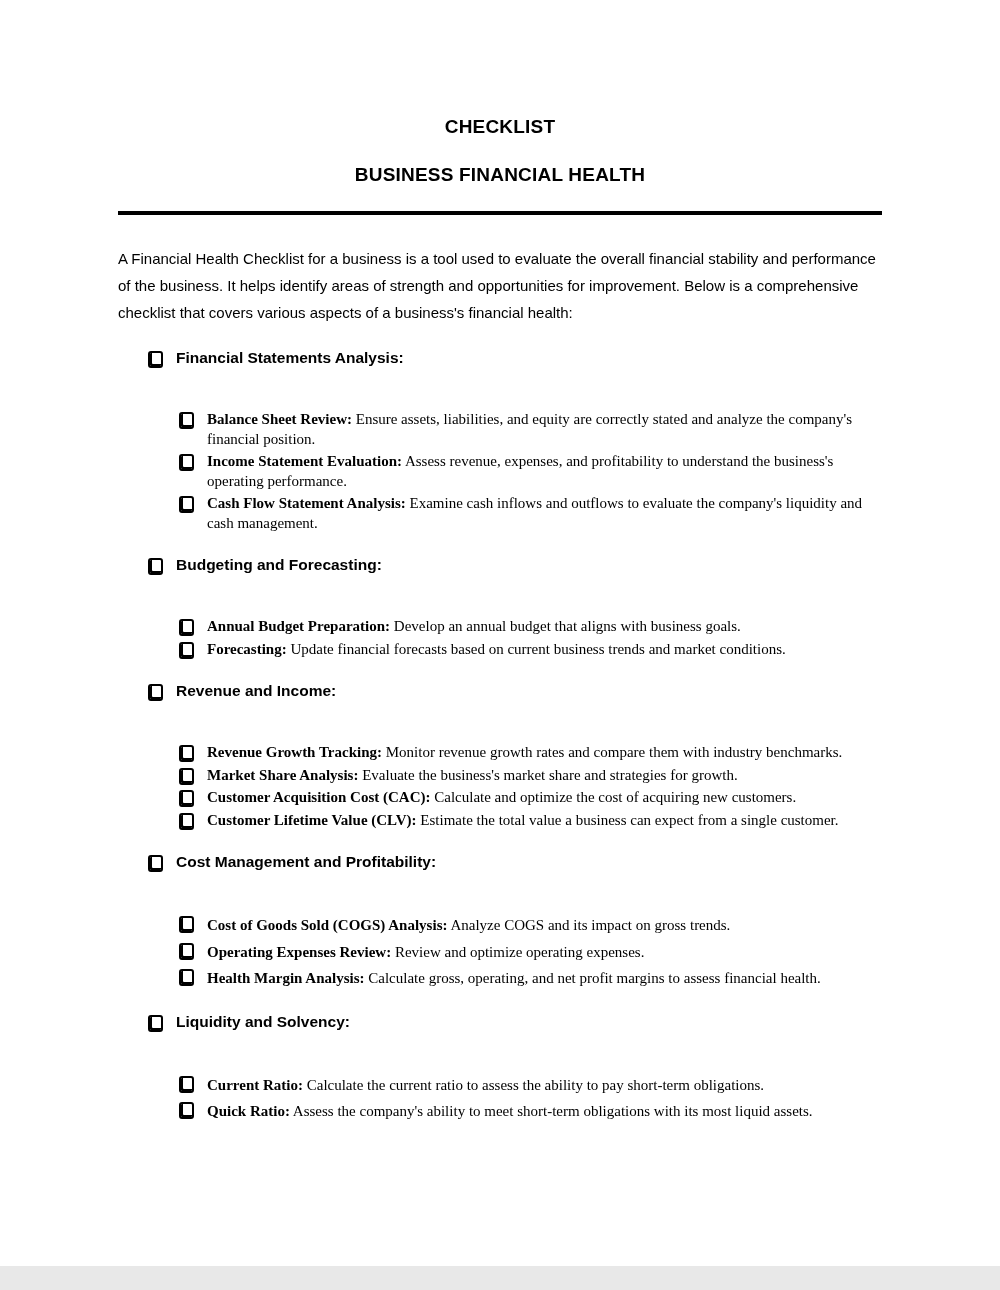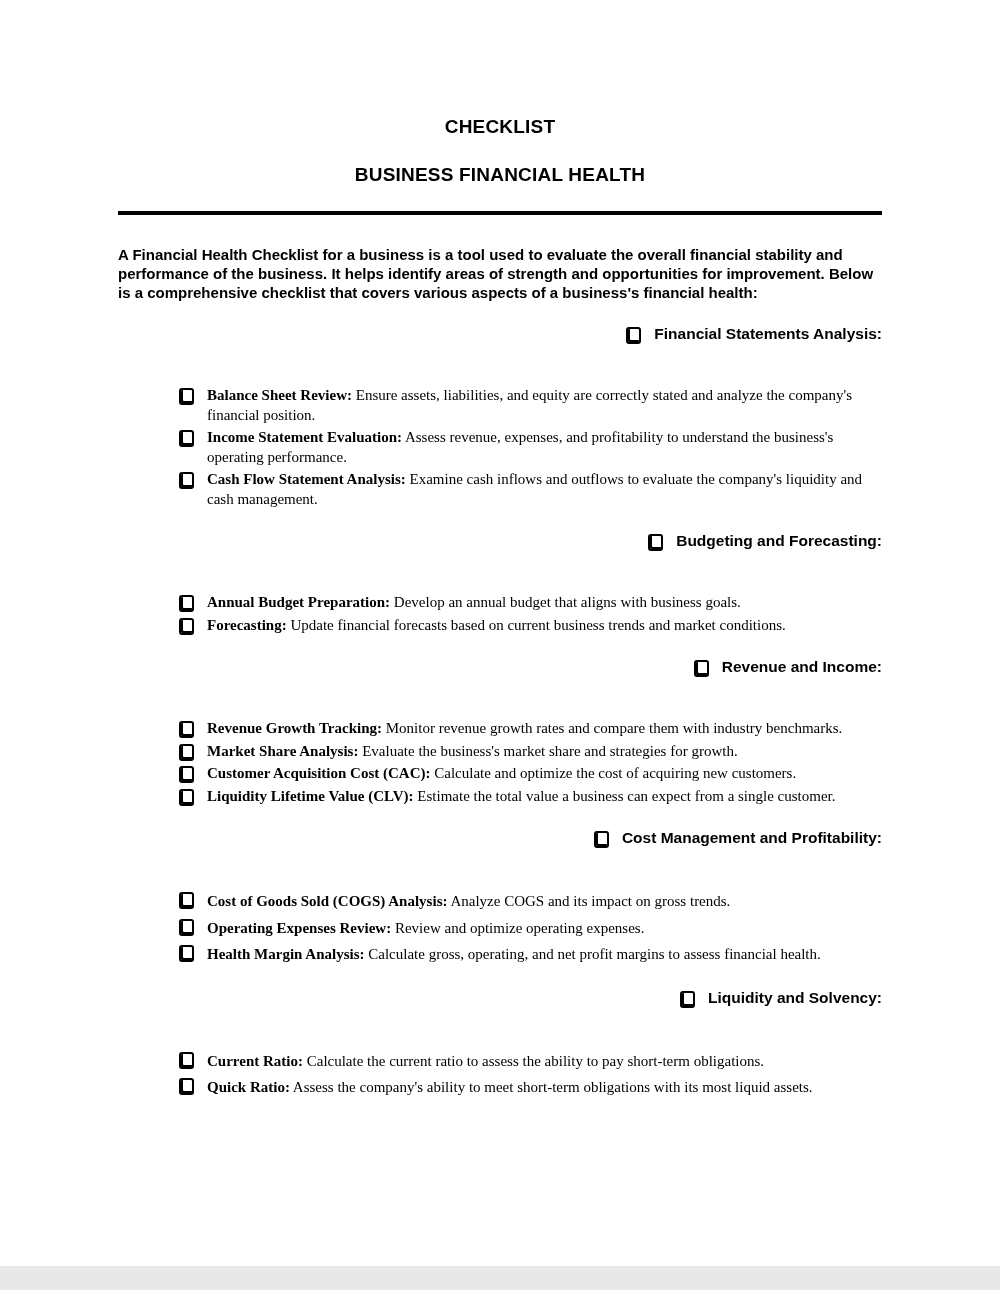--- a/index.html
+++ b/index.html
@@ -36,32 +36,30 @@
     letter-spacing: 0.2px;
   }
   .divider {
     margin-top: 25px;
     height: 4px;
     background: #000000;
   }
   .intro {
     margin: 30px 0 0 0;
     font-size: 15px;
-    line-height: 19px;
-    font-weight: bold;
+    line-height: 27px;
   }
   .section { margin-top: 22px; }
   .sec-head {
     display: flex;
     align-items: flex-start;
     margin-left: 30px;
     font-size: 15.5px;
     line-height: 19.5px;
     font-weight: bold;
-    justify-content: flex-end;
   }
   .sec-items { margin-top: 42px; margin-left: 61px; font-family: Liberation Serif, serif; }
   .item {
     display: flex;
     align-items: flex-start;
     margin-bottom: 3px;
     font-size: 15px;
     line-height: 19.5px;
   }
   .section.loose .item { line-height: 22.5px; margin-bottom: 4px; }
@@ -143,21 +141,21 @@
         <div class="item">
             <span class="cbx"></span>
             <div class="itext"><span class="lbl">Market Share Analysis:</span> <span>Evaluate the business's market share and strategies for growth.</span></div>
           </div>
         <div class="item">
             <span class="cbx"></span>
             <div class="itext"><span class="lbl">Customer Acquisition Cost (CAC):</span> <span>Calculate and optimize the cost of acquiring new customers.</span></div>
           </div>
         <div class="item">
             <span class="cbx"></span>
-            <div class="itext"><span class="lbl">Liquidity Lifetime Value (CLV):</span> <span>Estimate the total value a business can expect from a single customer.</span></div>
+            <div class="itext"><span class="lbl">Customer Lifetime Value (CLV):</span> <span>Estimate the total value a business can expect from a single customer.</span></div>
           </div>
       </div>
     </div>
 
     <div class="section loose">
       <div class="sec-head">
           <span class="cbx"></span>
           <span>Cost Management and Profitability:</span>
         </div>
       <div class="sec-items">

